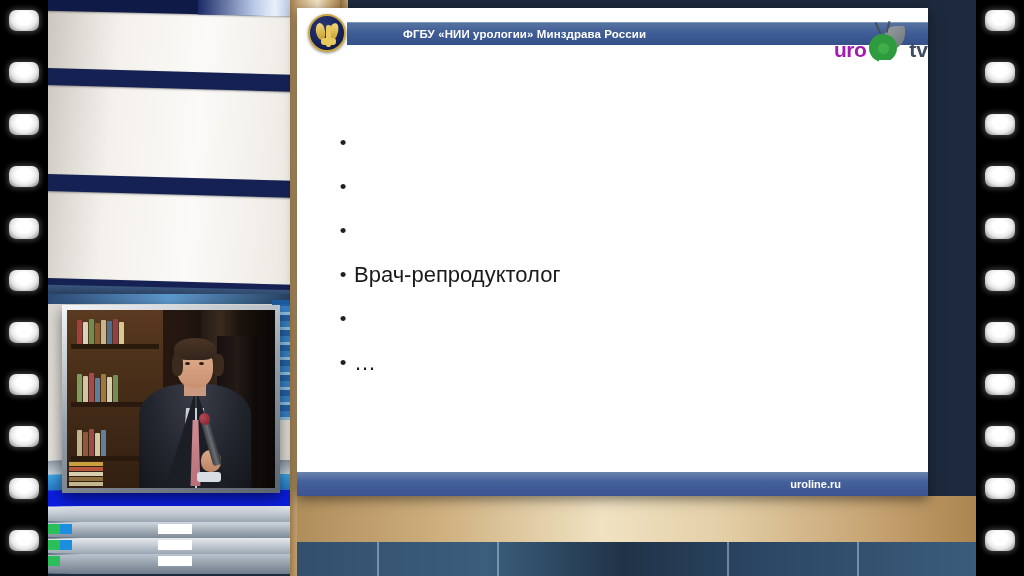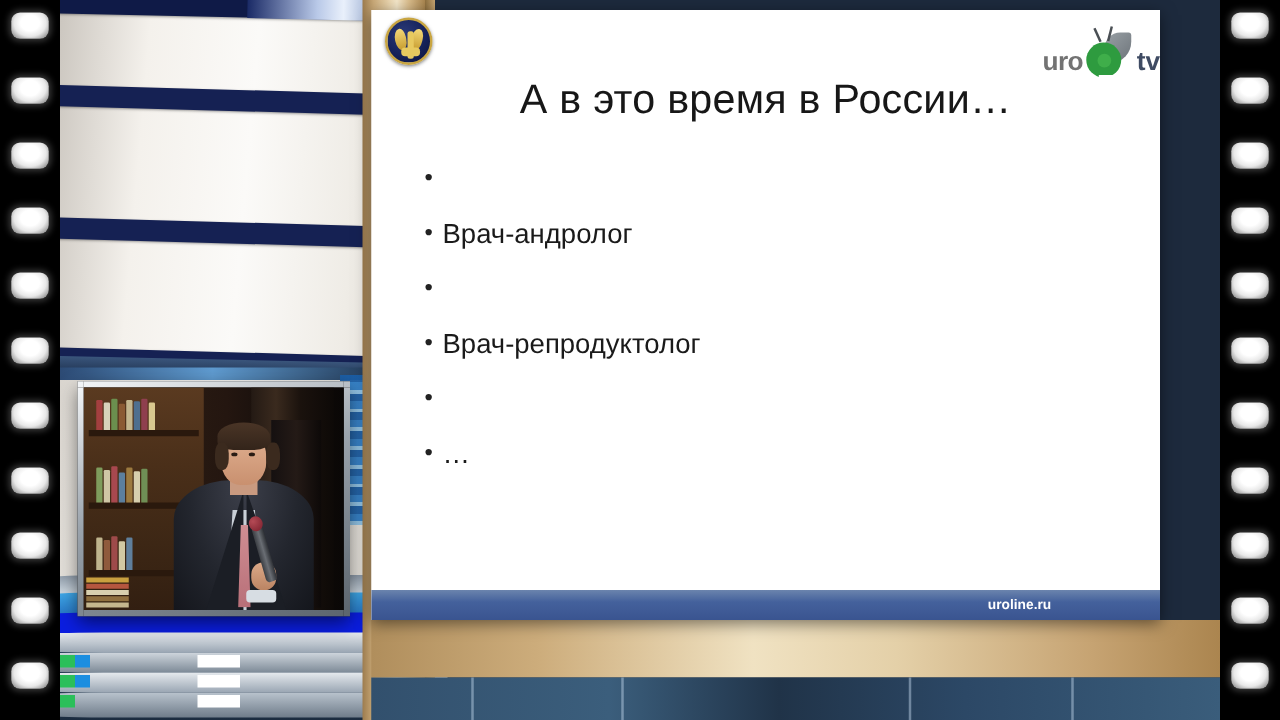--- a/index.html
+++ b/index.html
@@ -126,21 +126,21 @@
     background:radial-gradient(circle at 38% 32%, #2a3a78 0%, #16225a 55%, #0c1238 100%);
     border:2px solid #c8a542; box-shadow:0 1px 3px rgba(0,0,0,.5); overflow:hidden; }
   .emblem .kid { position:absolute; top:7px; width:9px; height:17px; border-radius:55% 45% 50% 50%;
     background:linear-gradient(180deg,#f3d878,#c79d30); }
   .emblem .kid.l { left:6px; transform:rotate(-12deg); }
   .emblem .kid.r { right:6px; transform:rotate(12deg); }
   .emblem .stem { position:absolute; left:16px; top:9px; width:5px; height:22px; background:#e7c95f; border-radius:2px; }
   .emblem .base { position:absolute; left:11px; bottom:5px; width:15px; height:7px; background:#e7c95f; border-radius:3px; }
 
   .logo { position:absolute; right:2px; top:10px; width:92px; height:46px; }
-  .logo-text { position:absolute; left:0; top:20px; font-size:21px; font-weight:bold; color:#737373;
+  .logo-text { position:absolute; left:0; top:20px; font-size:21px; font-weight:bold; color:#a21caf;
     letter-spacing:-.5px; }
   .logo-tv { position:absolute; right:-2px; top:20px; font-size:21px; font-weight:bold; color:#3f4b63; }
   .logo-mark { position:absolute; left:31px; top:4px; width:40px; height:40px; }
   .logo-ball { position:absolute; left:4px; top:12px; width:28px; height:28px; border-radius:50%;
     background:#2e9b3f; }
   .logo-mouth { position:absolute; left:10px; top:26px; width:22px; height:11px; background:#fff;
     border-radius:0 0 14px 14px; }
   .logo-eye { position:absolute; left:9px; top:9px; width:11px; height:11px; border-radius:50%; background:#3fae4a; }
   .logo-wing { position:absolute; left:18px; top:4px; width:22px; height:24px;
     background:linear-gradient(135deg,#9aa1a6,#6d747a); border-radius:60% 10% 70% 10%; }
@@ -273,20 +273,23 @@
       </div>
     </div>
 
     <div class="column"></div>
     <div class="column right"></div>
   </div>
 
   <div class="slide">
 
     <div class="slide-header">
+      <div class="headerbar">
+        <span class="headerbar-text">ФГБУ «НИИ урологии» Минздрава России</span>
+      </div>
       <div class="emblem">
         <span class="kid l"></span>
         <span class="kid r"></span>
         <span class="stem"></span>
         <span class="base"></span>
       </div>
 
       <div class="logo">
         <span class="logo-text">uro</span>
         <span class="logo-tv">tv</span>
@@ -295,29 +298,27 @@
           <span class="logo-ant a1"></span>
           <span class="logo-ant a2"></span>
           <span class="logo-ball">
             <span class="logo-eye"></span>
             <span class="logo-mouth"></span>
           </span>
         </span>
       </div>
     </div>
 
-    <div class="slide-title">А в это время в России…</div>
 
     <div class="bullets">
       <div class="bullet">
         <span class="bullet-dot">•</span>
       </div>
       <div class="bullet">
         <span class="bullet-dot">•</span>
-        <span class="bullet-text">Врач-андролог</span>
       </div>
       <div class="bullet">
         <span class="bullet-dot">•</span>
       </div>
       <div class="bullet">
         <span class="bullet-dot">•</span>
         <span class="bullet-text">Врач-репродуктолог</span>
       </div>
       <div class="bullet">
         <span class="bullet-dot">•</span>

